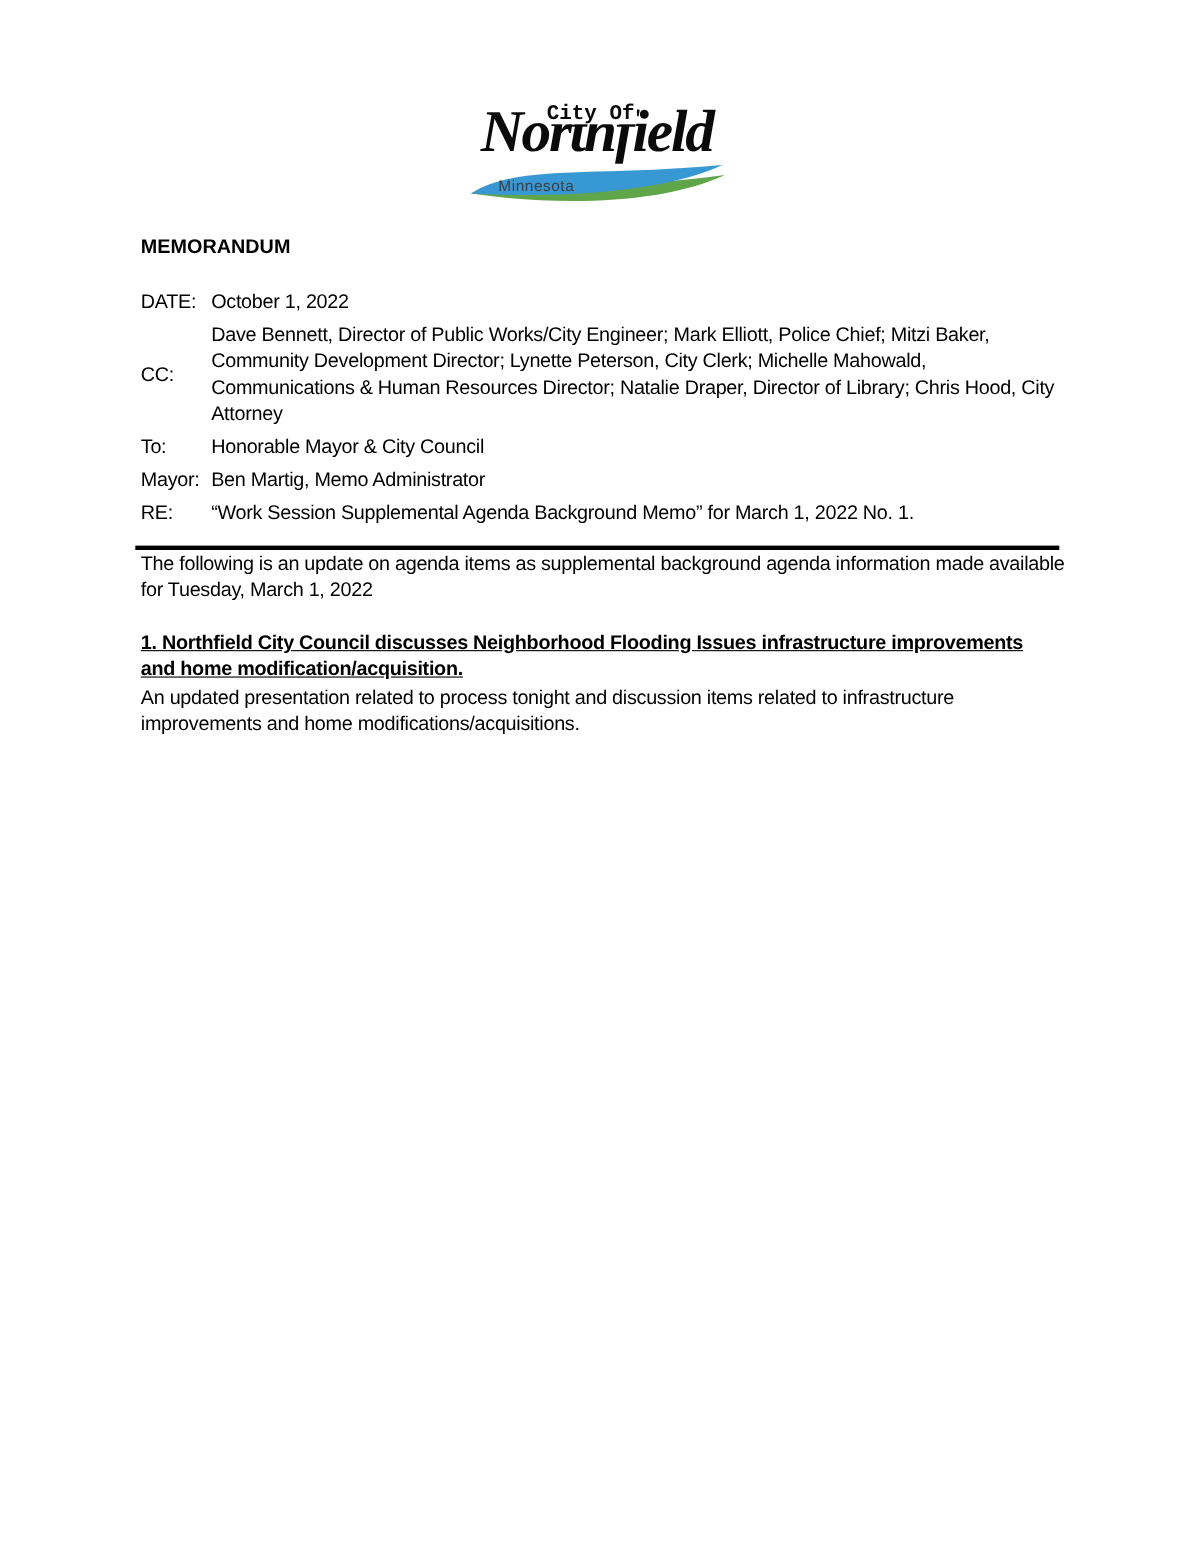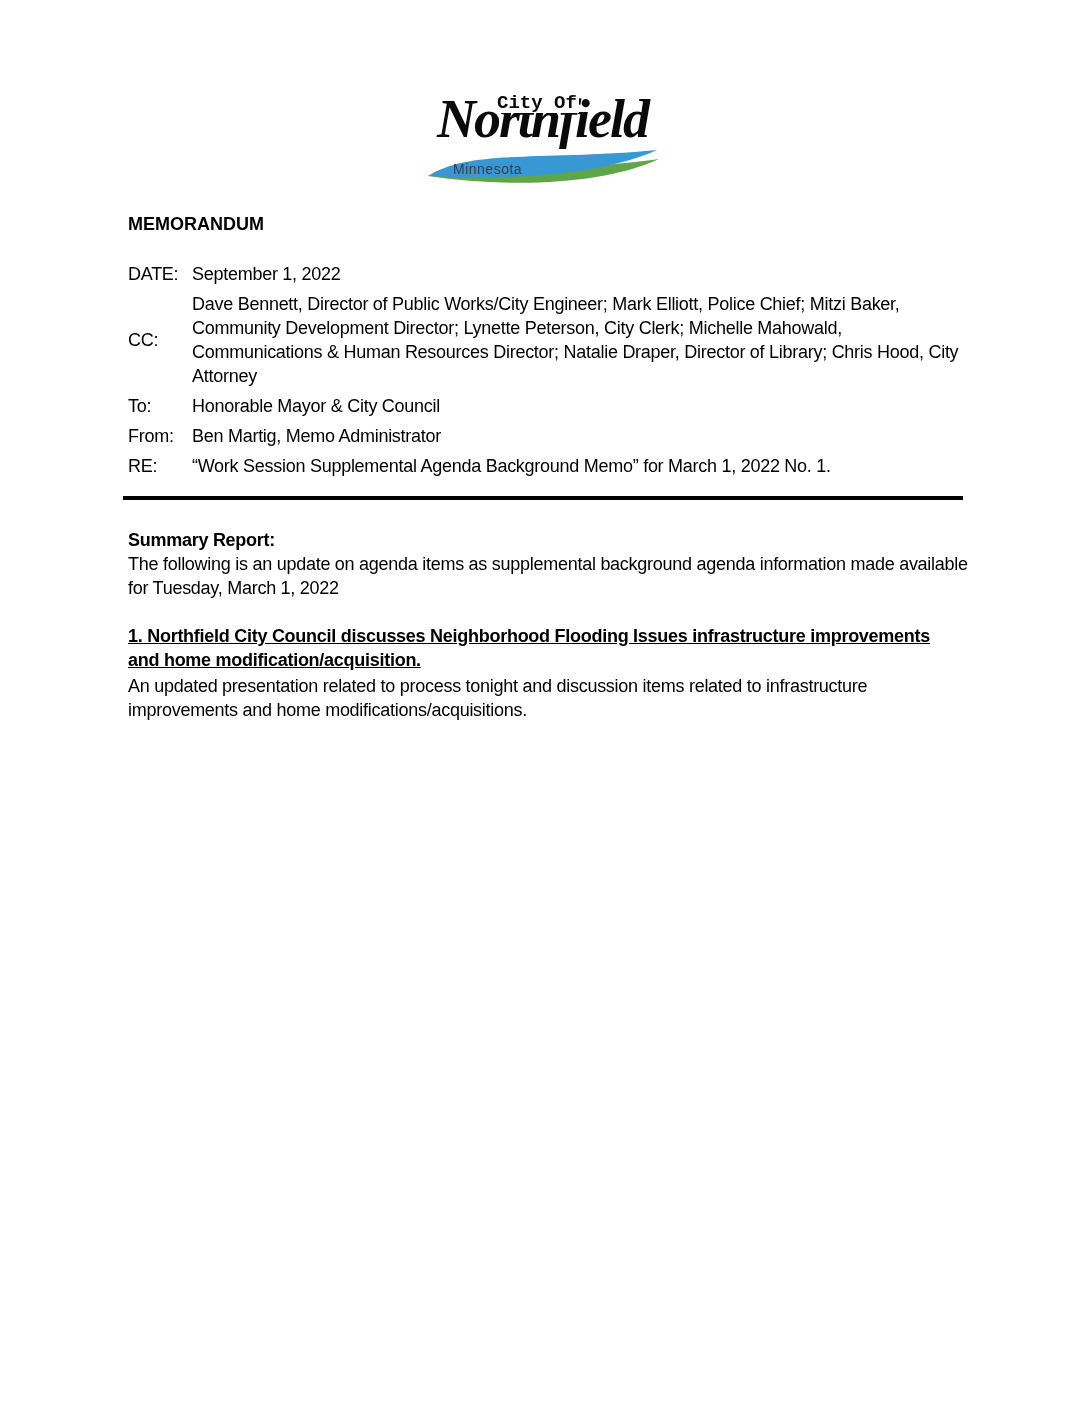--- a/index.html
+++ b/index.html
@@ -117,42 +117,41 @@
     <div class="logo-state">Minnesota</div>
   </div>
 
   <div class="content">
 
     <h1 class="memo-title">MEMORANDUM</h1>
 
     <div class="fields">
       <div class="field-row">
         <span class="field-label">DATE:</span>
-        <span class="field-value">September 1, 2022</span>
+        <span class="field-value">October 1, 2022</span>
       </div>
       <div class="field-row">
         <span class="field-label">CC:</span>
         <span class="field-value">Dave Bennett, Director of Public Works/City Engineer; Mark Elliott, Police Chief; Mitzi Baker, Community Development Director; Lynette Peterson, City Clerk; Michelle Mahowald, Communications &amp; Human Resources Director; Natalie Draper, Director of Library; Chris Hood, City Attorney</span>
       </div>
       <div class="field-row">
         <span class="field-label">To:</span>
         <span class="field-value">Honorable Mayor &amp; City Council</span>
       </div>
       <div class="field-row">
-        <span class="field-label">From:</span>
+        <span class="field-label">Mayor:</span>
         <span class="field-value">Ben Martig, Memo Administrator</span>
       </div>
       <div class="field-row">
         <span class="field-label">RE:</span>
         <span class="field-value">“Work Session Supplemental Agenda Background Memo” for March 1, 2022 No. 1.</span>
       </div>
     </div>
 
     <hr class="divider">
 
-    <p class="summary-heading">Summary Report:</p>
     <p class="summary-text">The following is an update on agenda items as supplemental background agenda information made available for Tuesday, March 1, 2022</p>
 
     <p class="item-heading">1. Northfield City Council discusses Neighborhood Flooding Issues infrastructure improvements and home modification/acquisition.</p>
     <p class="item-text">An updated presentation related to process tonight and discussion items related to infrastructure improvements and home modifications/acquisitions.</p>
 
   </div>
 </div>
 
 </body></html>

